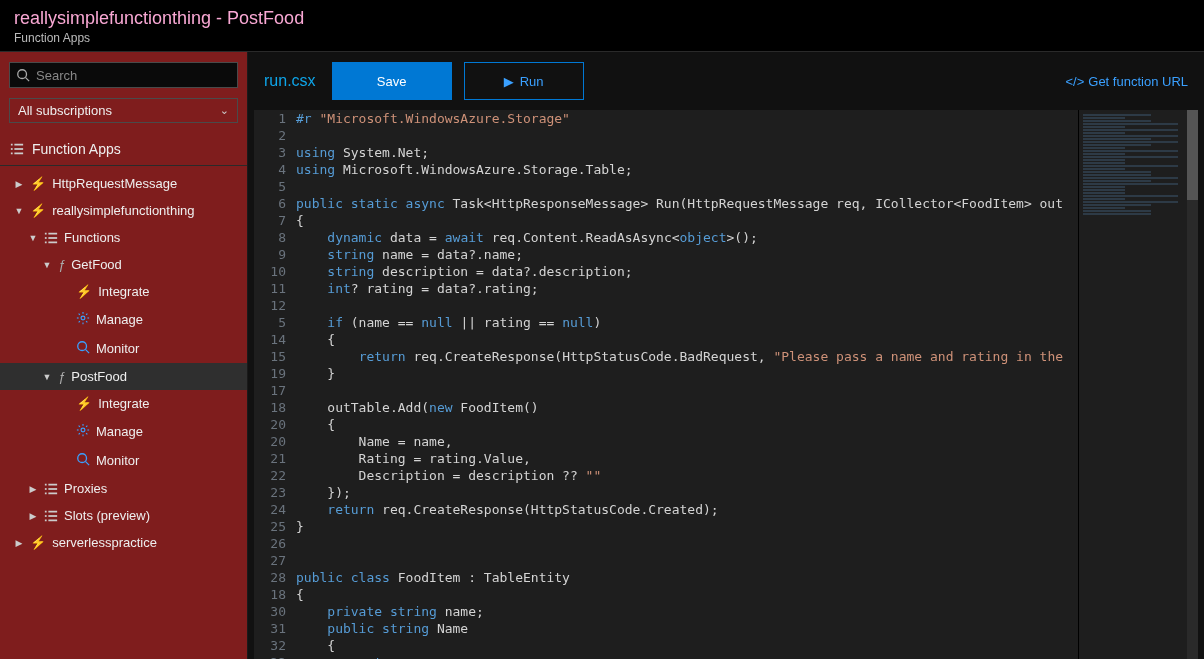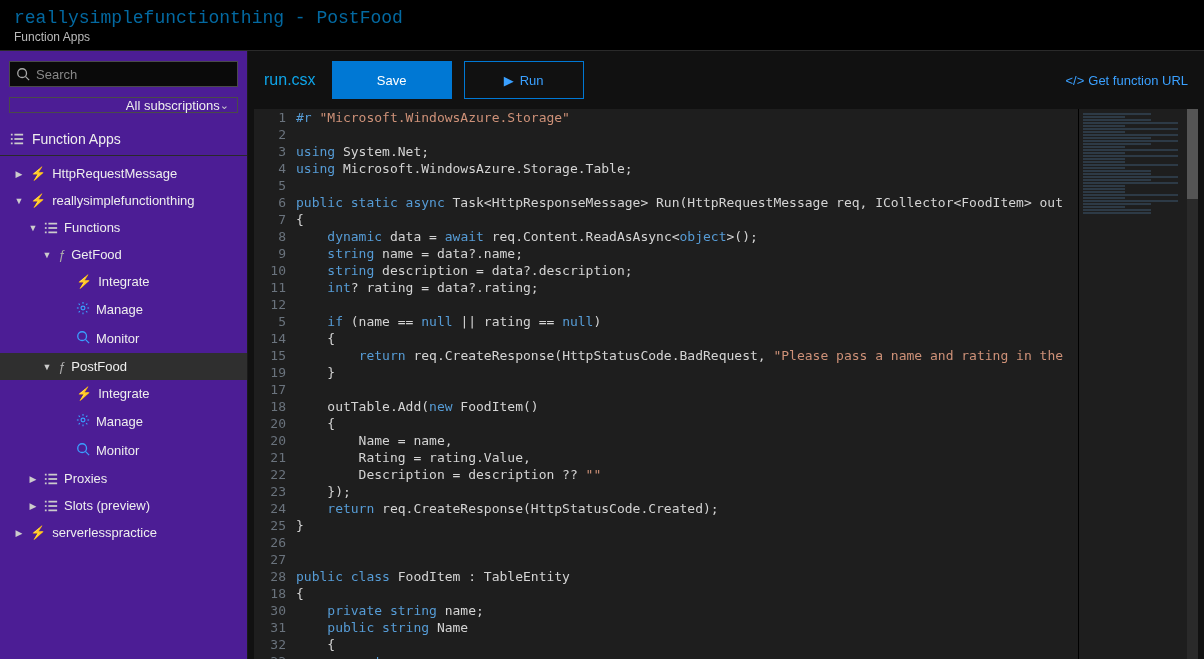--- a/index.html
+++ b/index.html
@@ -10,26 +10,26 @@
     width: 1204px;
     height: 659px;
     overflow: hidden;
     font-size: 13px;
   }
   .app { display: flex; flex-direction: column; height: 100%; }
   .header {
     padding: 8px 14px 6px 14px;
     border-bottom: 1px solid #2a2a2a;
   }
-  .header .title { font-size: 18px; font-weight: 300; color: #0369a1; font-family: Liberation Mono, monospace; }
+  .header .title { font-size: 18px; font-weight: 300; color: #f9a8d4; }
   .header .subtitle { font-size: 12px; color: #bbb; margin-top: 2px; }
   .main { display: flex; flex: 1; overflow: hidden; }
   .sidebar {
     width: 248px;
-    background: #4c1d95;
+    background: #7f1d1d;
     display: flex;
     flex-direction: column;
     border-right: 1px solid #1a1a1a;
   }
   .search-box {
     margin: 10px 9px;
     border: 1px solid #4a4a4a;
     display: flex;
     align-items: center;
     height: 26px;
@@ -43,24 +43,24 @@
     outline: none;
     color: #ccc;
     font-size: 13px;
     padding-left: 6px;
     width: 100%;
   }
   .search-box input::placeholder { color: #888; }
   .subs-dd {
     margin: 0 9px 10px 9px;
     border: 1px solid #4a4a4a;
-    height: 16px;
+    height: 25px;
     display: flex;
     align-items: center;
-    justify-content: flex-end;
+    justify-content: space-between;
     padding: 0 8px;
     font-size: 13px;
     color: #eee;
     cursor: pointer;
   }
   .subs-dd .chev { font-size: 11px; color: #ccc; }
   .root-label {
     display: flex; align-items: center; gap: 8px;
     padding: 8px 10px; font-size: 14px; color: #eee;
     border-bottom: 1px solid #2a2a2a;

